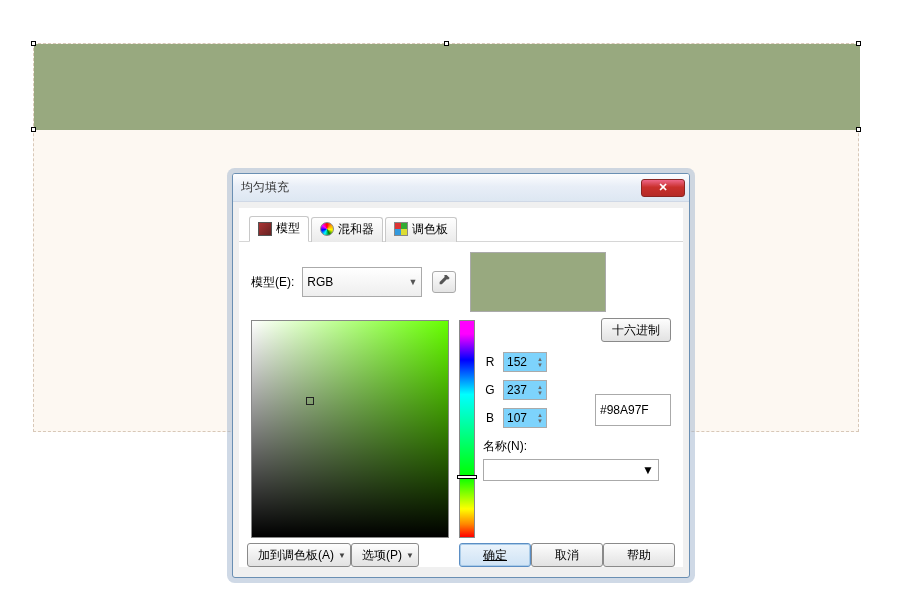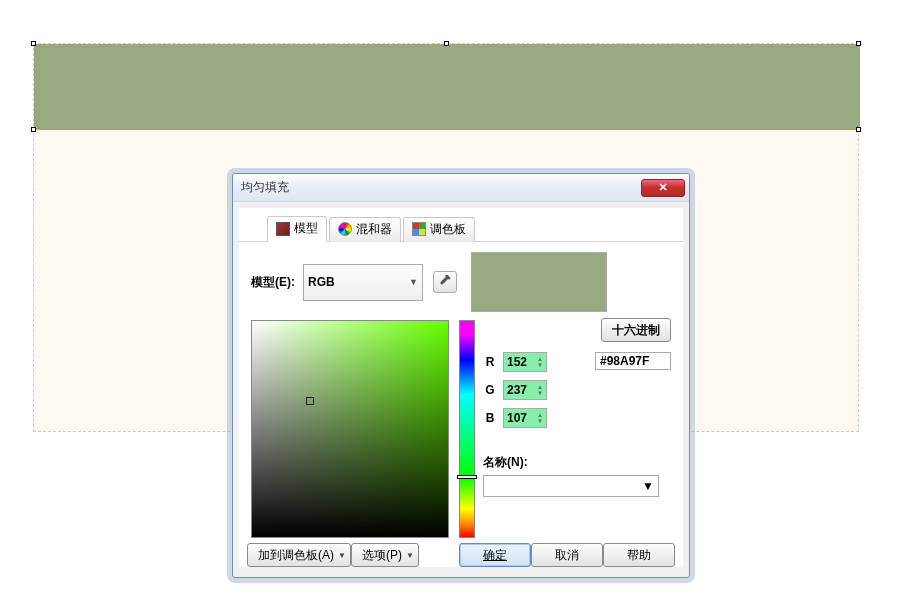--- a/index.html
+++ b/index.html
@@ -67,21 +67,21 @@
   color: #fff;
   display: flex; align-items: center; justify-content: center;
   font-weight: bold;
   font-size: 11px;
 }
 
 
 .tabs {
   display: flex;
   align-items: center;
-  padding: 7px 10px 0 28px;
+  padding: 7px 10px 0 10px;
   gap: 2px;
   background: #fff;
   border-bottom: 1px solid #d6d6d6;
   margin: 6px 6px 0 6px;
 }
 .tab {
   display: flex; align-items: center;
   padding: 3px 8px 4px;
   border: 1px solid #c8c8c8;
   border-bottom: none;
@@ -111,27 +111,26 @@
 .icon-palette span:nth-child(3){background:#39d;}
 .icon-palette span:nth-child(4){background:#dd3;}
 
 
 .panel {
   background: #fff;
   margin: 0 6px 6px 6px;
   padding: 10px 12px 10px 12px;
   height: 325px;
   position: relative;
-  font-weight: bold;
 }
 
 .row1 { display: flex; align-items: center; gap: 4px; margin-bottom: 8px; }
 .row1 .label { margin-right: 4px; }
 .select {
-  width: 120px; height: 37px;
+  width: 120px; height: 30px;
   border: 1px solid #aaa;
   background: linear-gradient(#fff,#eee);
   padding: 12px 4px;
   display: flex; align-items: center; justify-content: space-between;
 }
 .select .arrow-down { font-size: 9px; color:#555; }
 
 .eyedropper {
   width: 24px; height: 22px;
   border: 1px solid #aaa;
@@ -194,32 +193,32 @@
   border:1px solid #888; border-radius:3px;
   background:linear-gradient(#fcfcfc,#e3e3e3);
 }
 .rgb-rows { position:absolute; left: 0px; top: 110px; }
 .rgb-row { display:flex; align-items:center; gap:6px; margin-bottom:8px; }
 .rgb-row .ch { width:14px; text-align:center; }
 .num-input {
   width: 44px; height:20px; border:1px solid #aaa;
   display:flex; align-items:center; padding:0 3px;
   justify-content: space-between;
-  background:#86efac;
+  background:#7dd3fc;
 }
 .spinner { display:flex; flex-direction:column; font-size:6px; line-height:6px; color:#666;}
 .hex-input {
-  width: 76px; height:18px; border:1px solid #aaa; padding:0 4px;
+  width: 76px; height:32px; border:1px solid #aaa; padding:0 4px;
   background:#fff;
-  display:flex;align-items:center;
+  display:flex;align-items:center;margin-top:42px;
 }
 .hex-row { position:absolute; left: 112px; top: 110px; }
 
 .name-section {
-  position:absolute; left: 0px; top: 212px;
+  position:absolute; left: 0px; top: 196px;
 }
 .name-select {
   width: 176px; height:22px; border:1px solid #aaa;
   background:#fff; margin-top:4px;
   display:flex;align-items:center;justify-content:flex-end;padding:0 4px;
 }
 
 
 .button-row {
   position:absolute;

